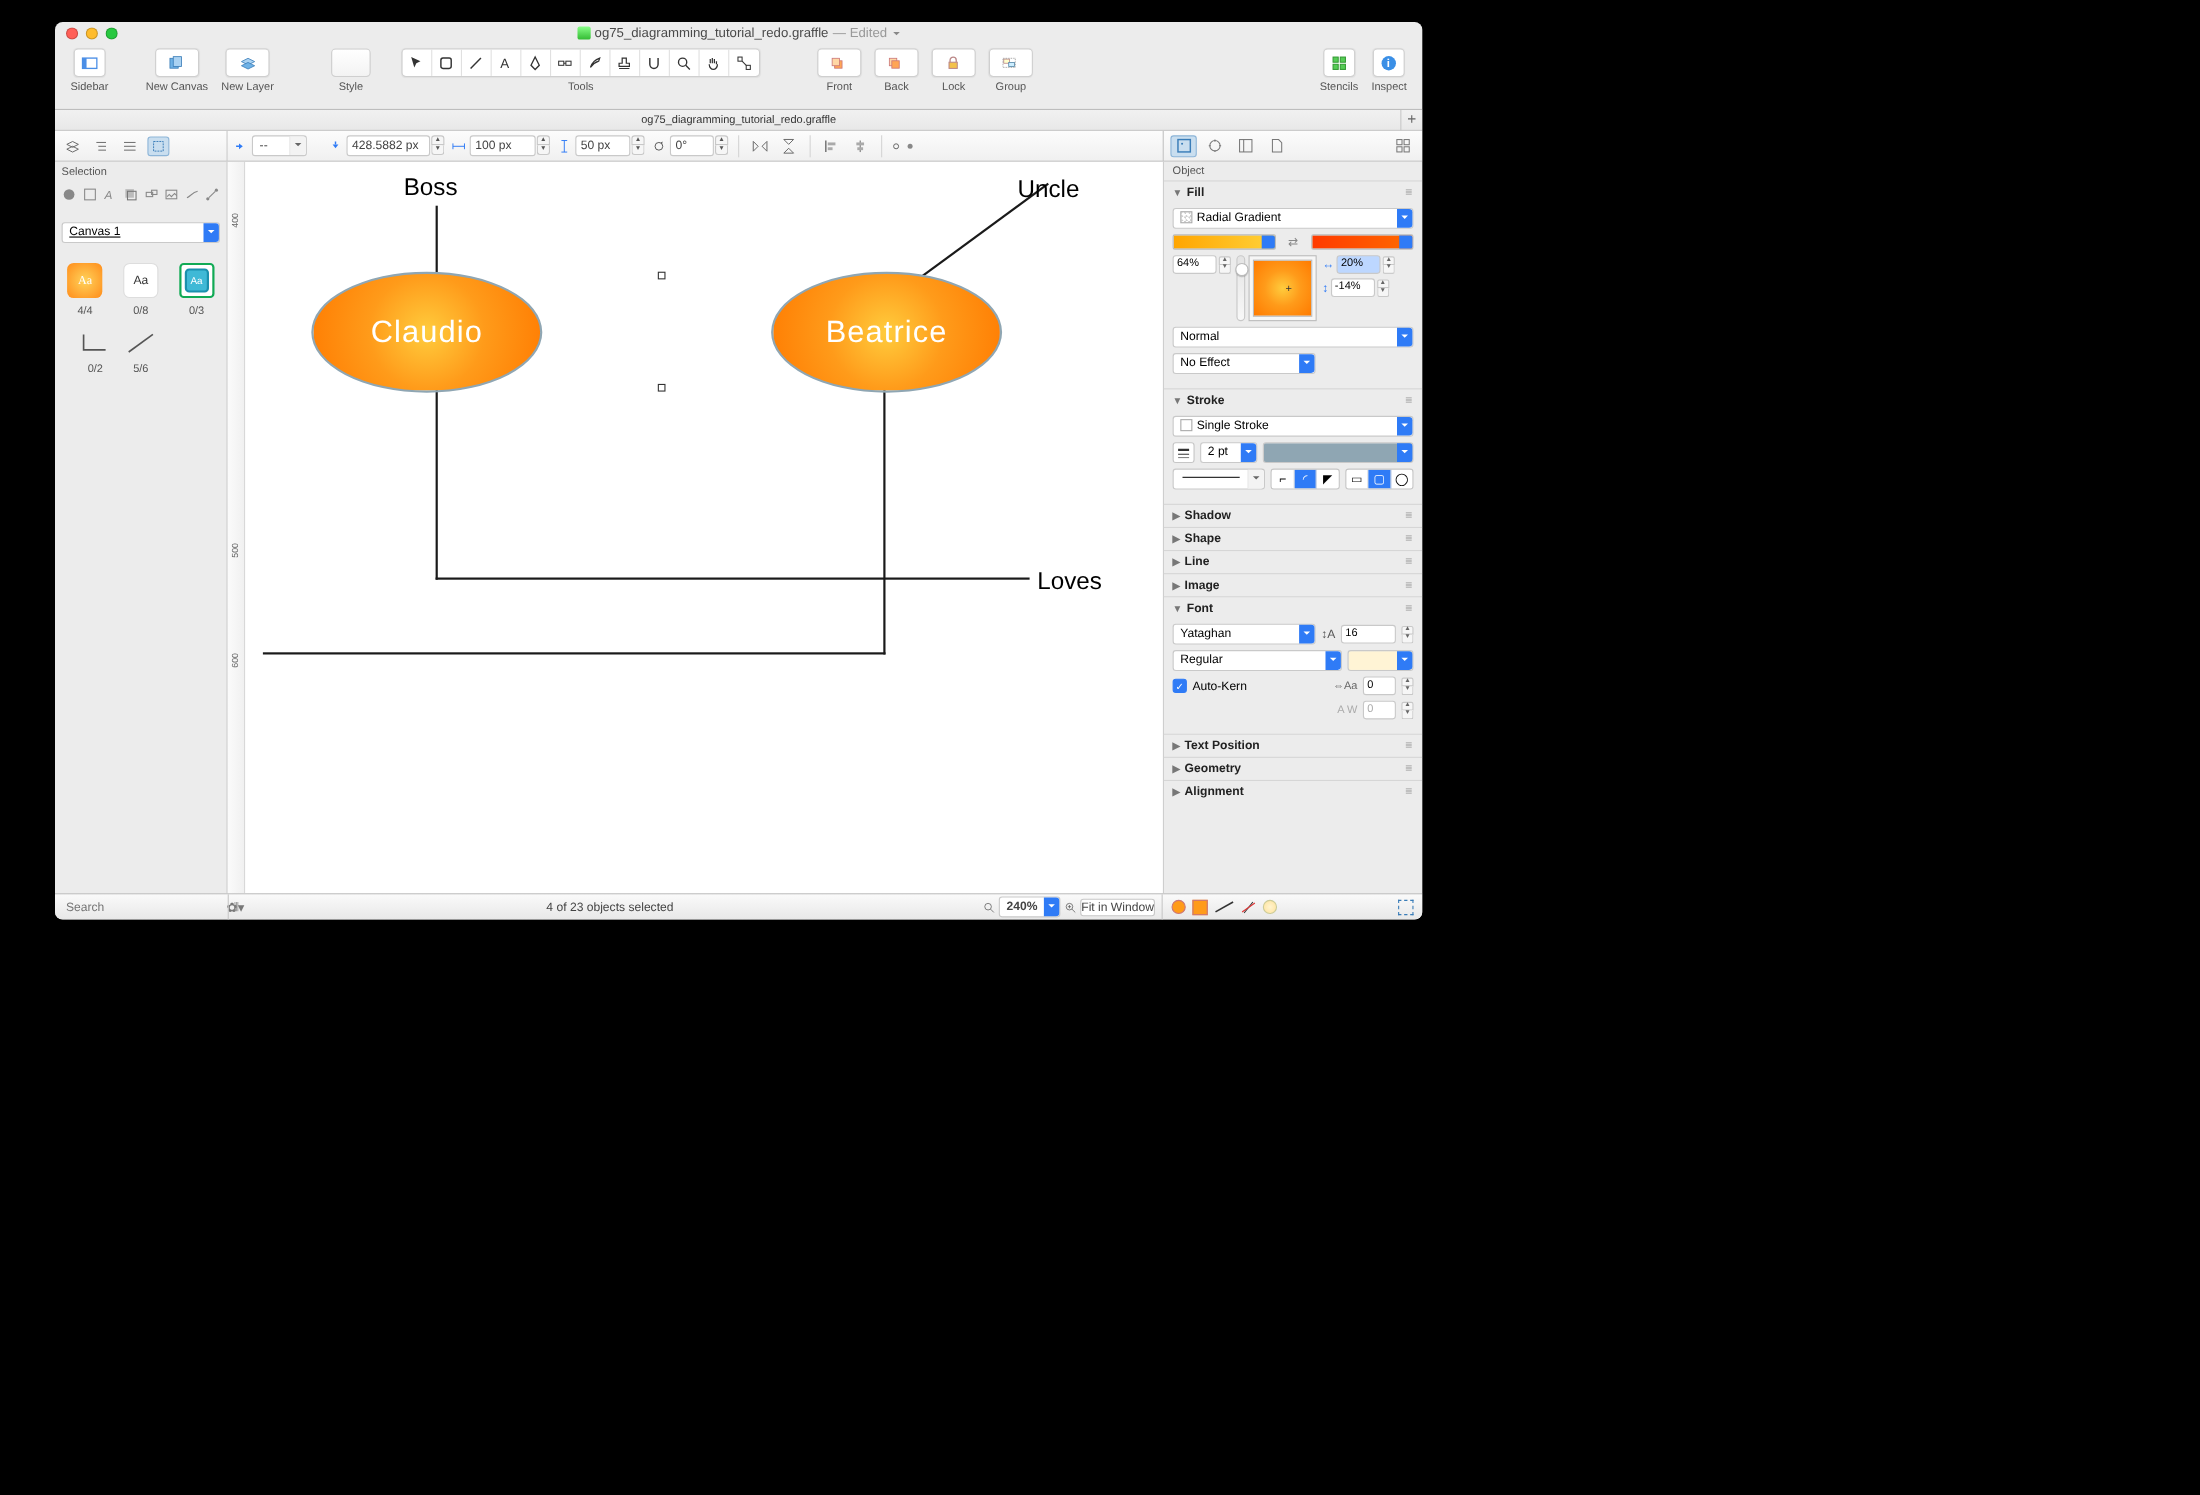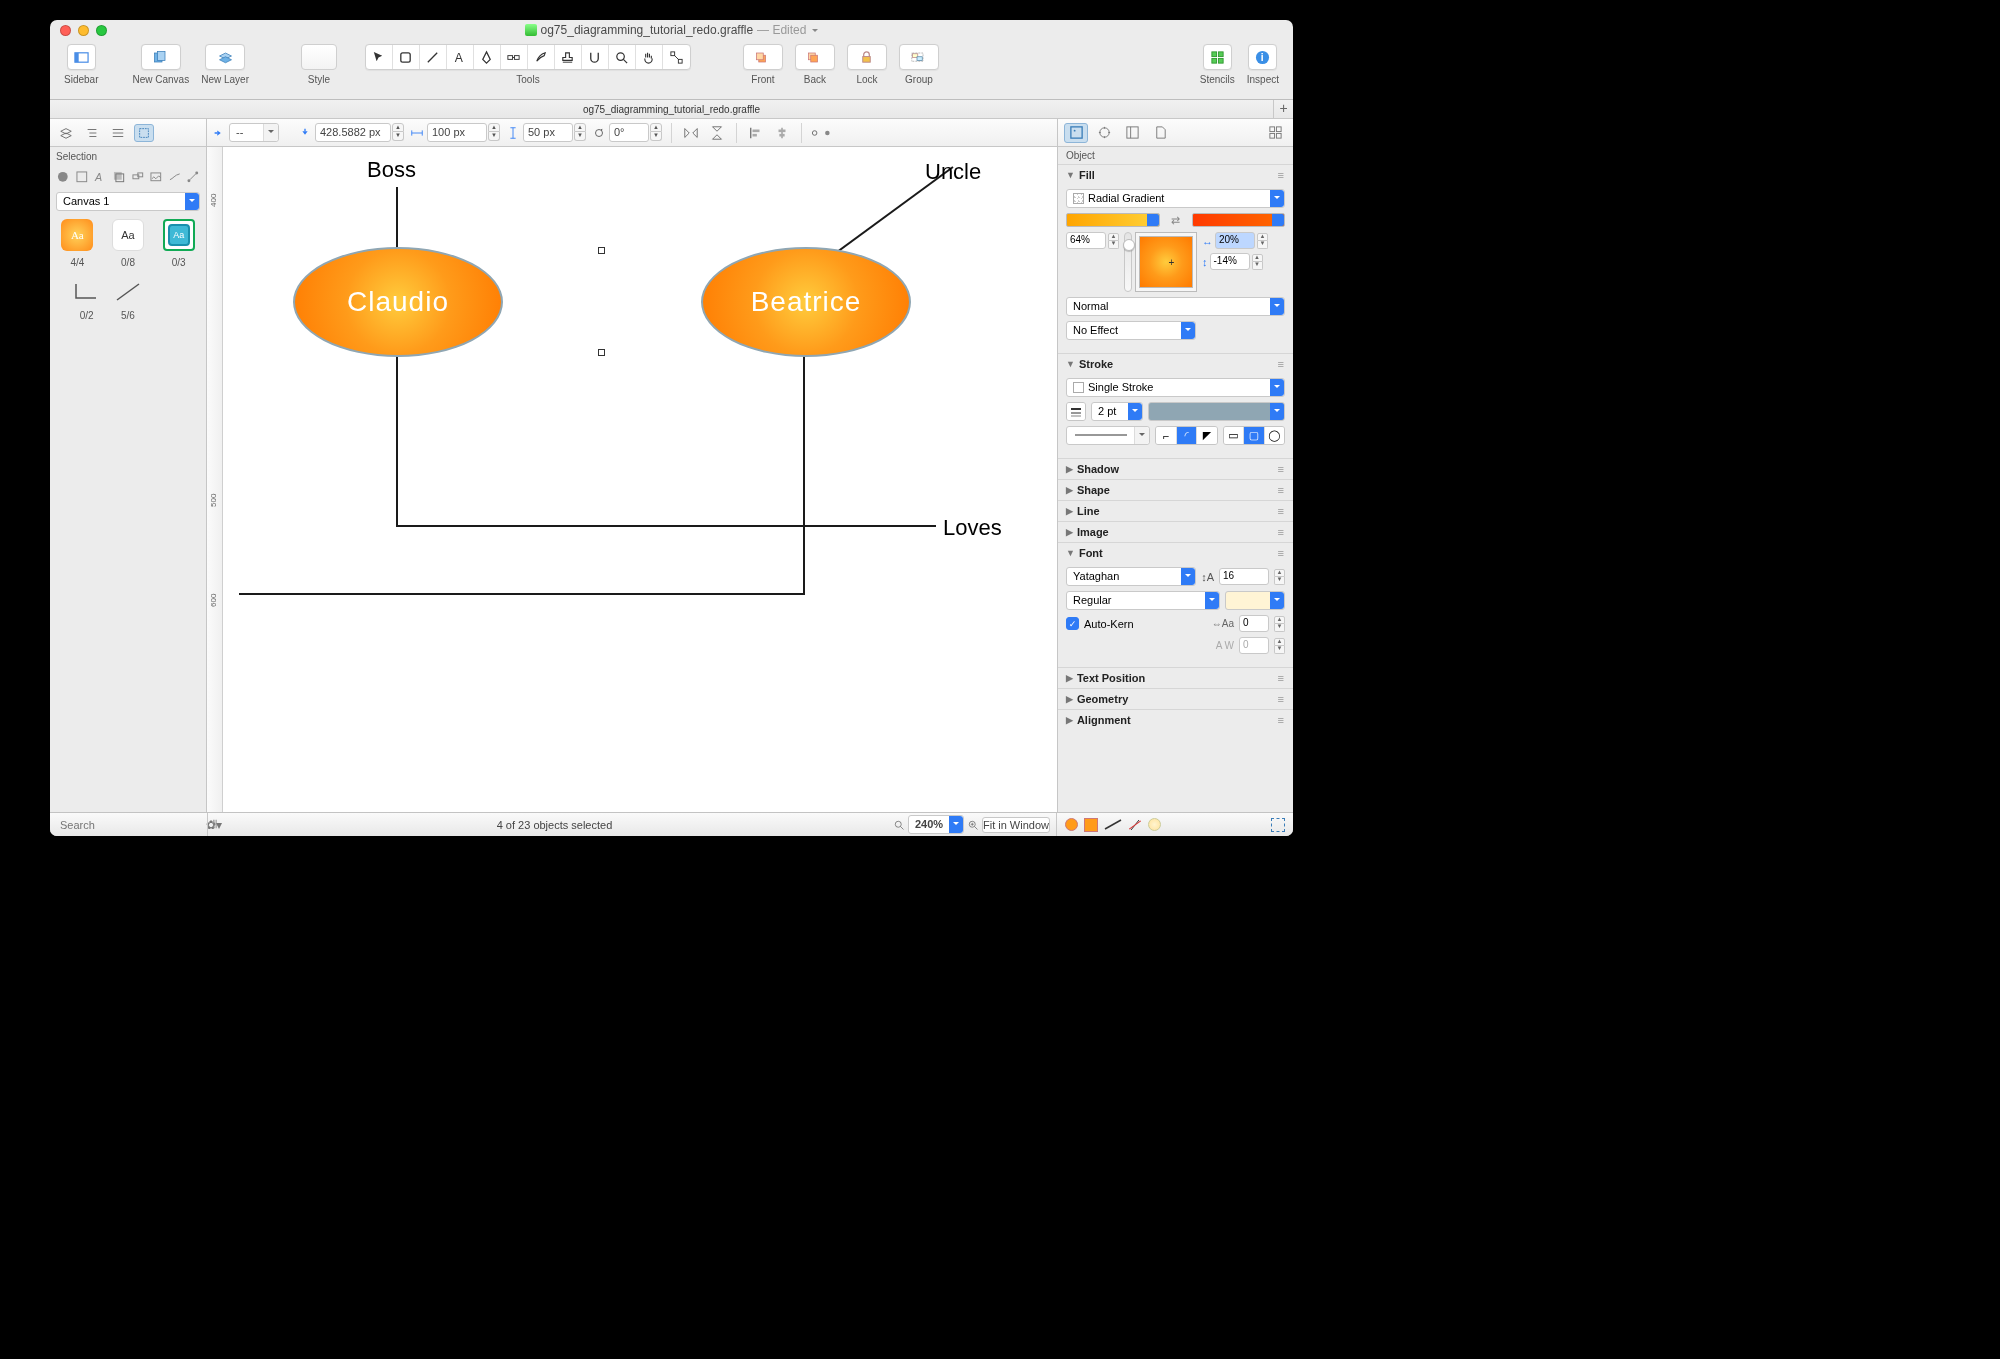--- a/index.html
+++ b/index.html
@@ -52,21 +52,21 @@
   .dd.gray-arrows::before{content:"";position:absolute;right:4px;top:50%;transform:translateY(-50%);width:0;height:0;border:3px solid transparent;border-top-color:#666;z-index:2;}
   
   .body { flex:1; display:flex; overflow:hidden;}
   
   .left-sidebar { width:157px; background:#ececec; border-right:1px solid #c6c6c6; display:flex; flex-direction:column;}
   .ls-top { height:28px; border-bottom:1px solid #c7c7c7; display:flex; align-items:center; gap:6px; padding:0 6px;background:linear-gradient(#fcfcfc,#f0f0f0);}
   .ls-top .mini{width:20px;height:18px;display:flex;align-items:center;justify-content:center;color:#666;}
   .ls-label{ font-size:10px; color:#555; padding:4px 6px;}
   .ls-icons-row{height:22px;display:flex;gap:5px;padding:0 6px;align-items:center;}
   .ls-icons-row div{width:14px;height:14px;color:#666;display:flex;align-items:center;justify-content:center;}
-  .canvas-sel{margin:4px 6px;}
+  .canvas-sel{margin:14px 6px;text-decoration:underline;}
   .thumbs{display:flex;padding:4px 2px;gap:0;}
   .thumb-col{flex:1;display:flex;flex-direction:column;align-items:center;gap:6px;font-size:10px;color:#555;}
   .thumb{width:32px;height:32px;border-radius:6px;display:flex;align-items:center;justify-content:center;font-size:11px;}
   .thumb.orange{background:radial-gradient(#ffd25a,#ff8c1a);color:#fff;font-family:serif;}
   .thumb.plain{background:#fff;border:1px solid #ddd;color:#333;}
   .thumb.blue{background:#3fb9d6;border:2px solid #1a90ad;border-radius:4px;}
   .thumb.box3{border:2px solid #333;background:#fff;position:relative;}
   .line-thumbs{display:flex;padding:8px 16px;}
   .lthumb{flex:1;display:flex;flex-direction:column;align-items:center;gap:6px;font-size:10px;color:#555;}
   .lthumb svg{width:30px;height:24px;}
@@ -598,21 +598,21 @@
             </svg>
           <div class="diagram-line" style="left:173px;top:200px;width:2px;height:180px;"></div>
           <div class="diagram-line" style="left:173px;top:378px;width:540px;height:2px;"></div>
           <div class="diagram-line" style="left:580px;top:200px;width:2px;height:248px;"></div>
           <div class="diagram-line" style="left:16px;top:446px;width:566px;height:2px;"></div>
 
           <div class="diag-label" style="left:144px;top:10px;">Boss</div>
           <div class="diag-label" style="left:702px;top:12px;">Uncle</div>
           <div class="diag-label" style="left:720px;top:368px;">Loves</div>
 
-          <div class="ellipse" style="left:70px;top:100px;width:210px;height:110px;text-align:right;">
+          <div class="ellipse" style="left:60px;top:100px;width:210px;height:110px;text-align:right;">
               <span>Claudio</span>
             </div>
           <div class="ellipse" style="left:478px;top:100px;width:210px;height:110px;">
               <span>Beatrice</span>
             </div>
 
           <div class="sel-handle" style="left:375px;top:100px;"></div>
           <div class="sel-handle" style="left:375px;top:202px;"></div>
         </div>
       </div>

